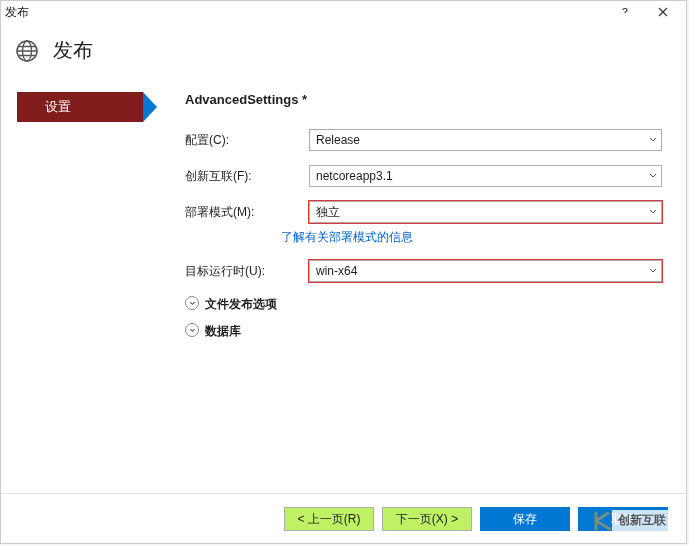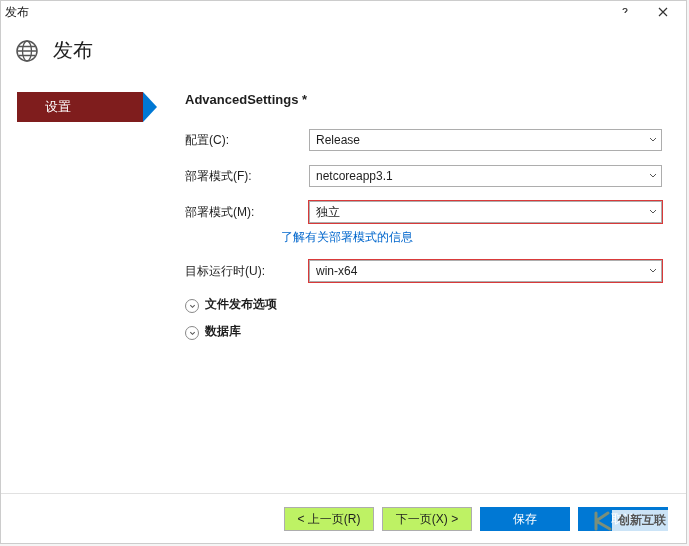--- a/index.html
+++ b/index.html
@@ -18,21 +18,21 @@
     .arrow-tab::after { content: ""; position: absolute; right: -14px; top: 0; width: 0; height: 0; border-top: 15px solid transparent; border-bottom: 15px solid transparent; border-left: 14px solid #0078d4; }
     .main { flex: 1; padding: 0 24px 0 34px; }
     .sec-title { font-weight: 700; font-size: 13px; margin-bottom: 22px; }
     .row { display: flex; align-items: center; margin-bottom: 14px; gap: 28px; }
     .row .label { width: 96px; font-size: 12px; }
     .combo { flex: 1; height: 22px; border: 1px solid #adadad; background: #ffffff; display: flex; align-items: center; padding: 0 4px 0 6px; font-size: 12px; position: relative; }
     .combo.red { outline: 1px solid #d93a3a; }
     .combo .chev { position: absolute; right: 4px; top: 50%; transform: translateY(-50%); width: 8px; height: 8px; }
     .linkline { margin-left: 96px; margin-top: -8px; margin-bottom: 14px; }
     .linkline a { color: #0066cc; font-size: 12px; text-decoration: none; text-align: center; }
-    .expander { display: flex; align-items: flex-end; margin: 8px 0 10px 0; }
+    .expander { display: flex; align-items: flex-start; margin: 8px 0 10px 0; }
     .expander .chev { width: 14px; height: 14px; border: 1px solid #888; border-radius: 50%; display: flex; align-items: center; justify-content: center; margin-right: 6px; }
     .expander .chev svg { width: 7px; height: 7px; stroke: #555; fill: none; }
     .expander .txt { font-weight: 700; font-size: 12px; }
     .footer { border-top: 1px solid #e1e1e1; height: 50px; display: flex; align-items: center; justify-content: flex-end; padding: 0 18px; gap: 8px; position: relative; }
     .fbtn { min-width: 90px; height: 24px; border: 1px solid #adadad; background: #bef264; font-size: 12px; text-align: center; line-height: 22px; cursor: pointer; }
     .fbtn.primary { background: #0078d4; color: #ffffff; border-color: #0078d4; }
     .brandstrip { position: absolute; right: 14px; bottom: 12px; font-size: 12px; font-weight: 700; background: rgba(255,255,255,0.8); padding: 2px 6px; color: #555; pointer-events: none; }
     .kmark { position: absolute; right: 70px; bottom: 10px; width: 24px; height: 24px; opacity: 0.5; pointer-events: none; }
   </style>
 </head>
@@ -77,21 +77,21 @@
         <div class="label">配置(C):</div>
         <div class="combo">
           <span>Release</span>
           <svg class="chev" viewBox="0 0 8 8">
               <path d="M1 2 L4 5 L7 2" stroke="#555" fill="none" stroke-width="1"></path>
             </svg>
         </div>
       </div>
 
       <div class="row">
-        <div class="label">部署模式(F):</div>
+        <div class="label">创新互联(F):</div>
         <div class="combo">
           <span>netcoreapp3.1</span>
           <svg class="chev" viewBox="0 0 8 8">
               <path d="M1 2 L4 5 L7 2" stroke="#555" fill="none" stroke-width="1"></path>
             </svg>
         </div>
       </div>
 
       <div class="row">
         <div class="label">部署模式(M):</div>

